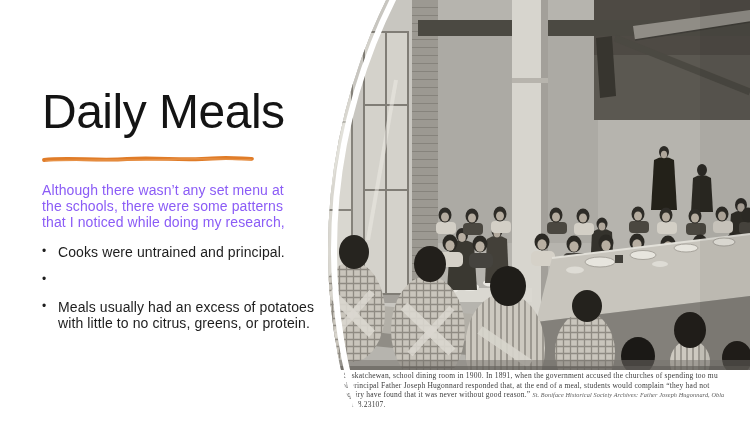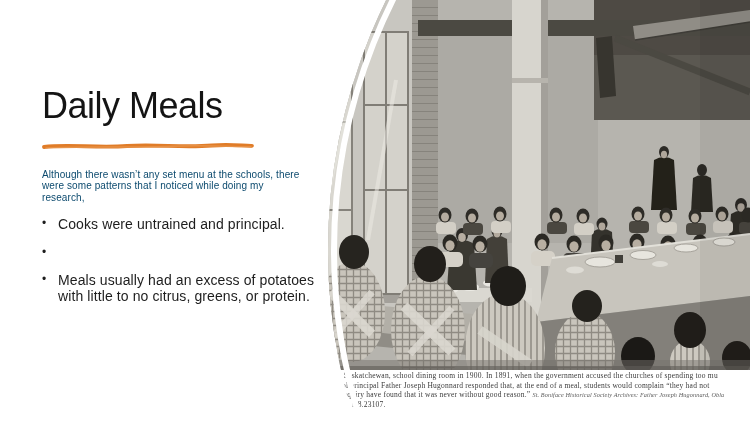--- a/index.html
+++ b/index.html
@@ -3,27 +3,27 @@
 <meta charset="utf-8">
 <style>
   html,body{margin:0;padding:0;}
   body{
     width:750px;height:421px;position:relative;overflow:hidden;
     background:#ffffff;
     font-family:"Liberation Sans",sans-serif;
   }
   .left-col{position:absolute;left:42px;top:0;width:300px;}
   .slide-title{
-    font-size:36px;font-weight:400;color:#141414;letter-spacing:-0.5px;
+    font-size:48px;font-weight:400;color:#141414;letter-spacing:-0.5px;
     margin:86px 0 0 0;line-height:1.1;
   }
   .squiggle{display:block;margin-top:15px;}
   .intro{
     margin-top:18px;width:258px;
-    font-size:10px;line-height:1.16;color:#0c4a6e;letter-spacing:.1px;
+    font-size:14px;line-height:1.16;color:#8b5cf6;letter-spacing:.1px;
   }
   .bullets{list-style:none;margin:13px 0 0 0;padding:0;}
   .bullets li{
     display:flex;margin-bottom:12px;
     font-size:14px;line-height:1.16;color:#1d1d1d;letter-spacing:.1px;
   }
   .bullet-marker{flex:0 0 16px;width:16px;font-size:12px;padding-top:1px;}
   .bullet-text{width:258px;}
   .photo-wrap{
     position:absolute;left:0;top:0;width:750px;height:421px;

